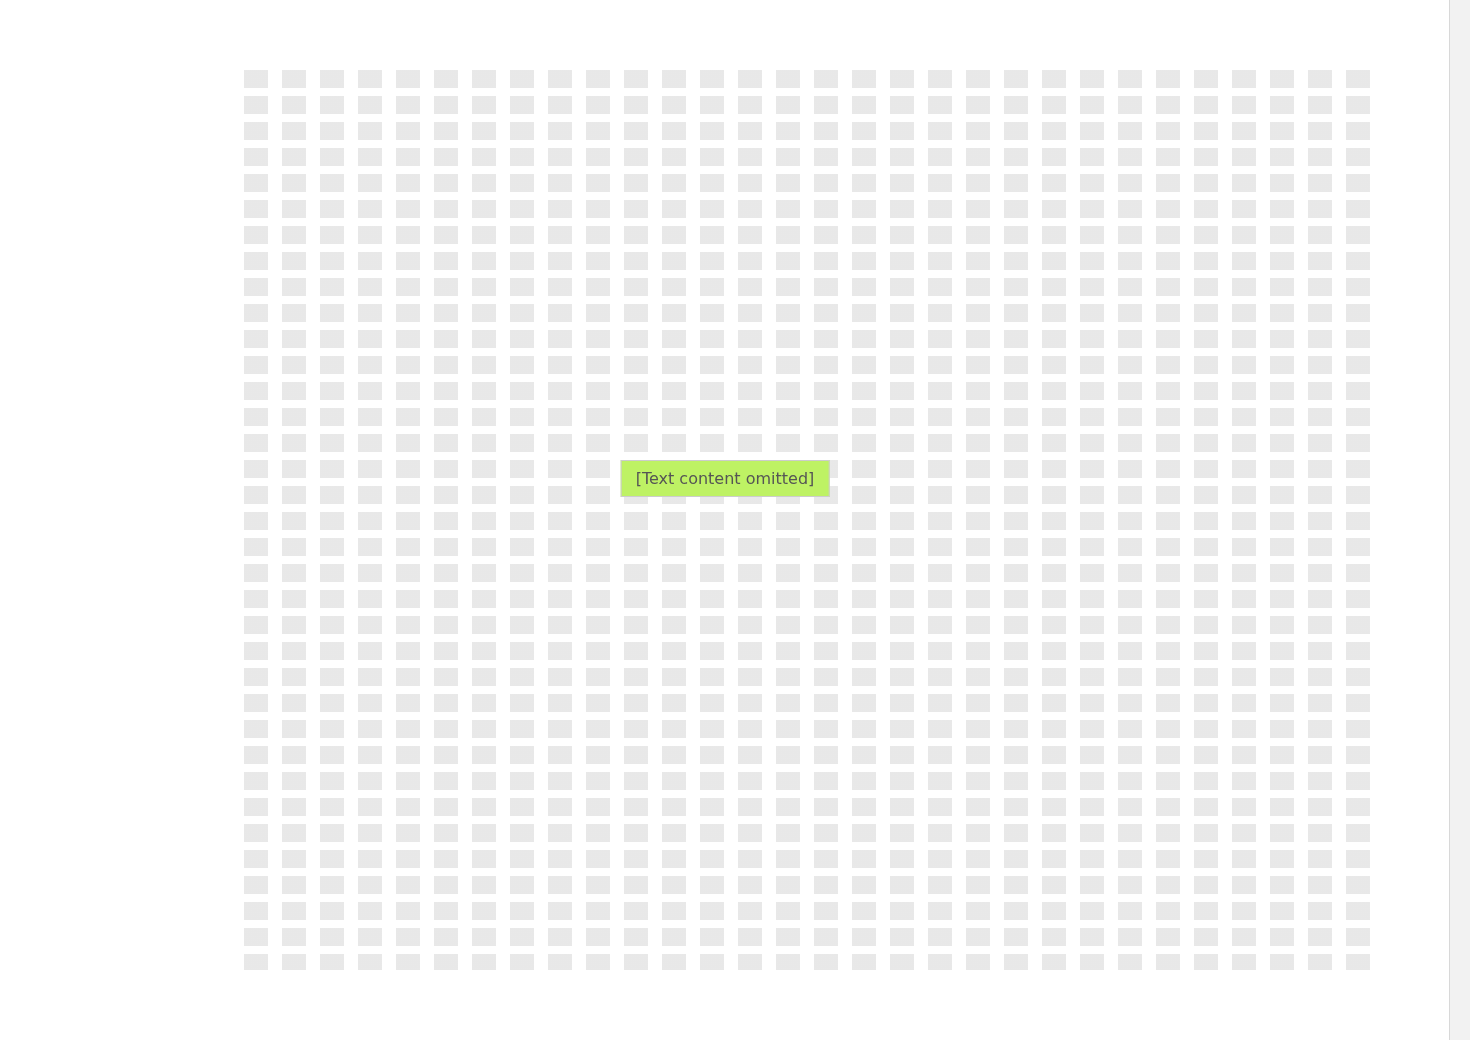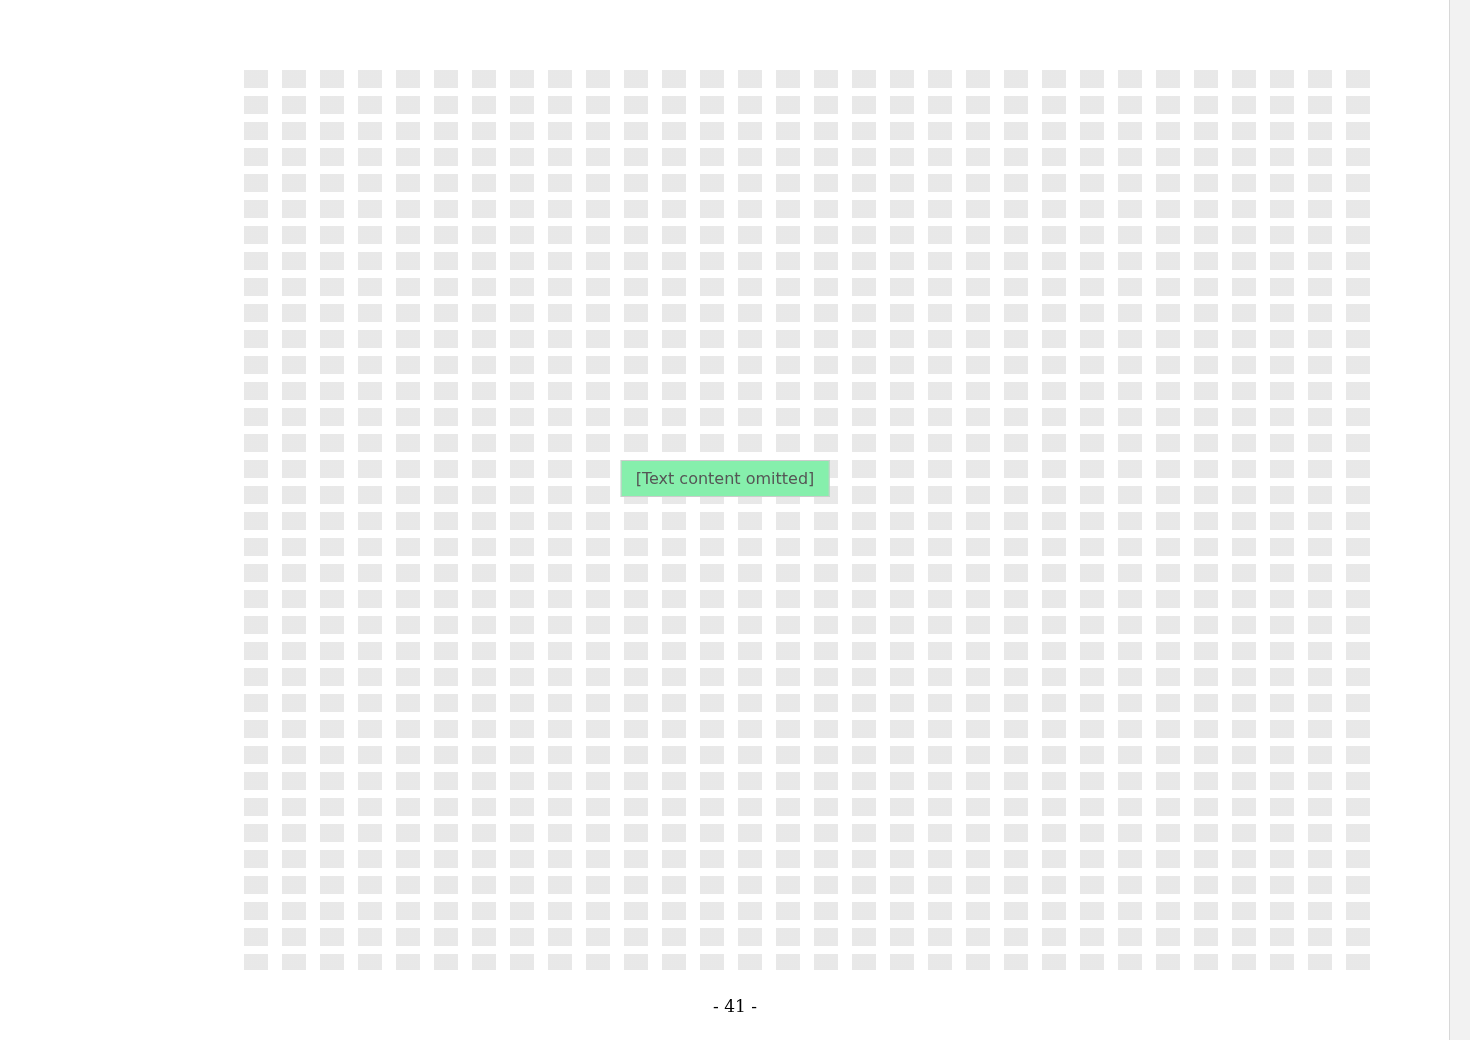--- a/index.html
+++ b/index.html
@@ -21,21 +21,21 @@
       display: flex; flex-direction: row-reverse; gap: 14px;
     }
     .column {
       width: 24px; background: repeating-linear-gradient(
         to bottom, #d9d9d9 0 18px, transparent 18px 26px);
       opacity: 0.6;
     }
     .notice {
       position: absolute; left: 50%; top: 460px; transform: translateX(-50%);
       font-family: "DejaVu Sans", sans-serif; font-size: 16px; color: #555;
-      background: #86efac; padding: 8px 14px; border: 1px solid #ccc;
+      background: #bef264; padding: 8px 14px; border: 1px solid #ccc;
     }
     .page-number {
       position: absolute; left: 0; width: 1470px; top: 996px;
       text-align: center; font-size: 17px;
     }
   </style>
 </head>
 <body>
 
 <div class="page">
@@ -65,15 +65,14 @@
       <div class="column"></div>
       <div class="column"></div>
       <div class="column"></div>
       <div class="column"></div>
       <div class="column"></div>
       <div class="column"></div>
       <div class="column"></div>
       <div class="column"></div>
     </div>
   <div class="notice">[Text content omitted]</div>
-  <div class="page-number">- 41 -</div>
 </div>
 <div class="right-edge"></div>
 
 </body></html>

